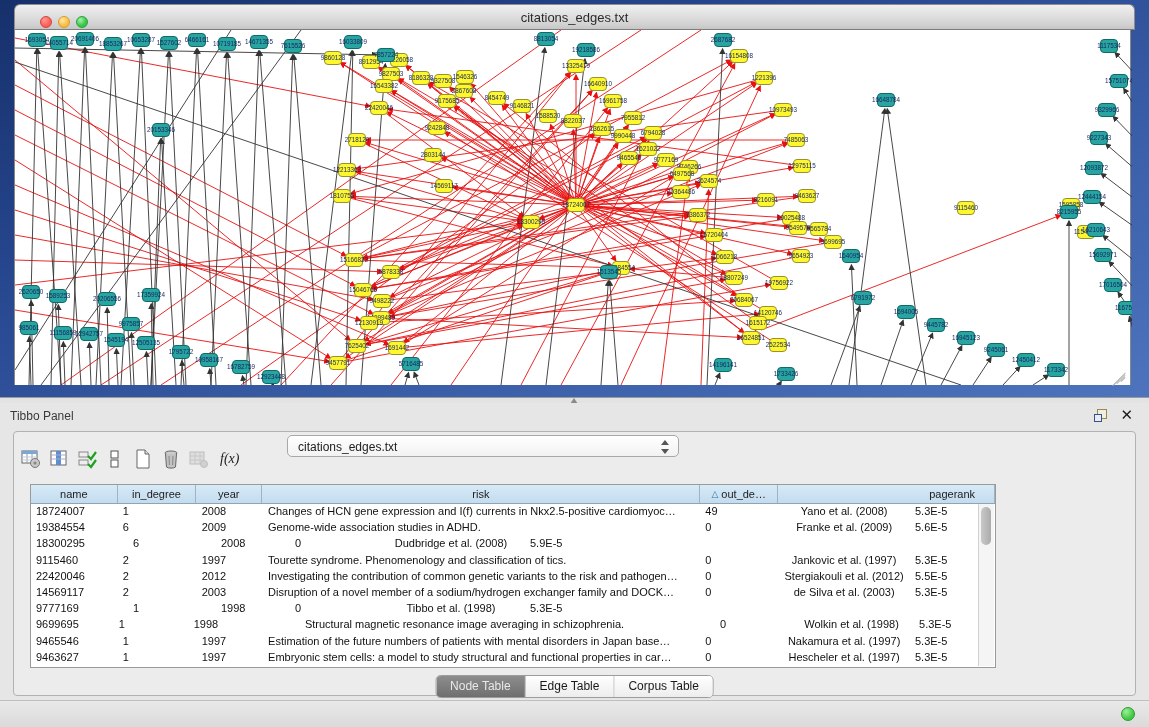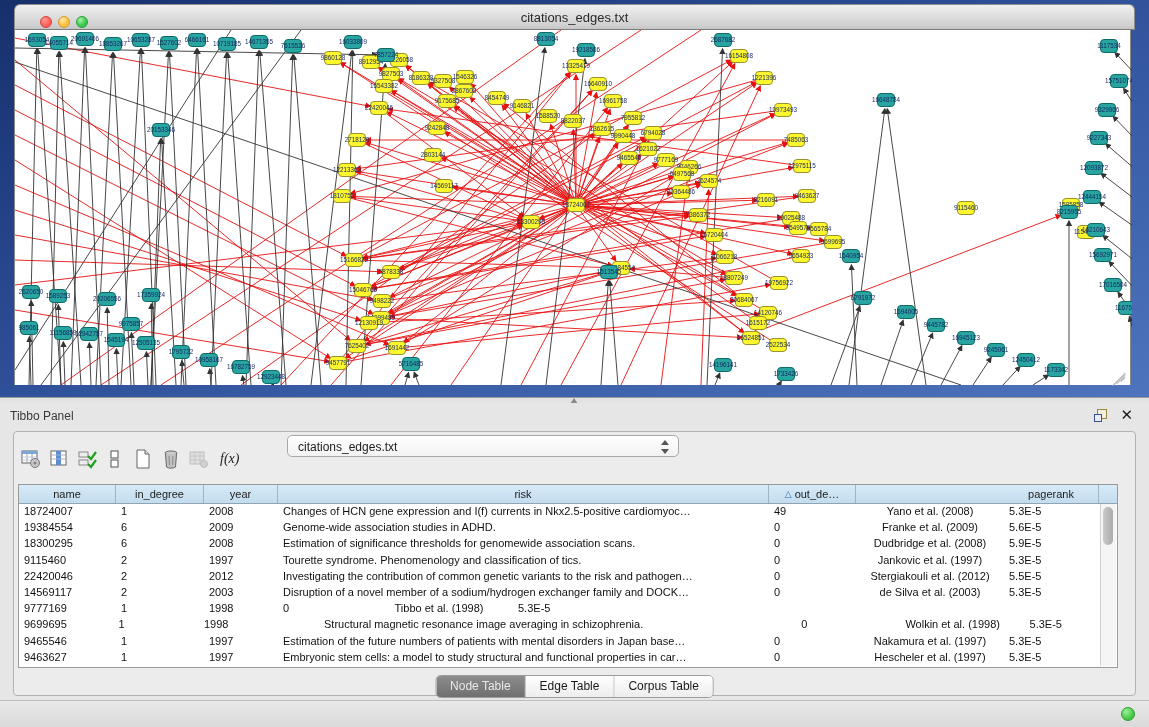--- a/index.html
+++ b/index.html
@@ -50,21 +50,21 @@
   .fx{font-family:"Liberation Serif","DejaVu Serif",serif;font-style:italic;font-size:14px;color:#222;margin:0 6px 0 4px;cursor:pointer;}
   .combo{position:absolute;left:273px;top:3px;width:392px;height:22px;background:linear-gradient(#ffffff,#f2f2f2);
     border:1px solid #a8a8a8;border-radius:5px;box-sizing:border-box;cursor:pointer;
     box-shadow:inset 0 1px 1px rgba(255,255,255,.8);}
   .combo .val{position:absolute;left:10px;top:4px;font-size:12px;color:#222;}
   .combo .stepper{position:absolute;right:8px;top:3px;width:10px;height:16px;}
   .combo .stepper .up{position:absolute;left:1px;top:1px;width:0;height:0;border-left:4px solid transparent;border-right:4px solid transparent;border-bottom:5px solid #555;}
   .combo .stepper .dn{position:absolute;left:1px;bottom:1px;width:0;height:0;border-left:4px solid transparent;border-right:4px solid transparent;border-top:5px solid #555;}
 
   
-  .grid{position:absolute;left:4px;top:52px;width:1100px;height:184px;background:#fff;
+  .grid{position:absolute;left:16px;top:52px;width:966px;height:184px;background:#fff;
     border:1px solid #9a9a9a;box-sizing:border-box;}
   .grid-header{display:flex;height:19px;background:linear-gradient(#d7eaf7,#c3dcee);
     border-bottom:1px solid #8fa5b5;box-sizing:border-box;}
   .gh-cell{box-sizing:border-box;border-right:1px solid #9db4c4;font-size:11px;color:#1c1c1c;
     display:flex;align-items:center;justify-content:center;cursor:pointer;overflow:hidden;white-space:nowrap;}
   .sort-tri{color:#2f74ad;font-size:9px;margin-right:3px;}
   .grid-row{display:flex;height:16.2px;background:#fff;}
   .gr-cell{box-sizing:border-box;font-size:11px;color:#111;padding:1px 0 0 5px;
     overflow:hidden;white-space:nowrap;}
   .gr-cell.center{text-align:center;padding-left:0;}
@@ -953,21 +953,20 @@
               <div class="gr-cell" style="width: 74px;">2009</div>
               <div class="gr-cell" style="width: 491px;">Genome-wide association studies in ADHD.</div>
               <div class="gr-cell" style="width: 87px;">0</div>
               <div class="gr-cell center" style="width: 148px;">Franke et al. (2009)</div>
               <div class="gr-cell" style="width: 95px;">5.6E-5</div>
             </div>
             <div class="grid-row">
               <div class="gr-cell" style="width: 97px;">18300295</div>
               <div class="gr-cell" style="width: 88px;">6</div>
               <div class="gr-cell" style="width: 74px;">2008</div>
-              <div class="gr-cell" style="width: 491px;">Estimation of significance thresholds for genomewide association scans.</div>
               <div class="gr-cell" style="width: 87px;">0</div>
               <div class="gr-cell center" style="width: 148px;">Dudbridge et al. (2008)</div>
               <div class="gr-cell" style="width: 95px;">5.9E-5</div>
             </div>
             <div class="grid-row">
               <div class="gr-cell" style="width: 97px;">9115460</div>
               <div class="gr-cell" style="width: 88px;">2</div>
               <div class="gr-cell" style="width: 74px;">1997</div>
               <div class="gr-cell" style="width: 491px;">Tourette syndrome. Phenomenology and classification of tics.</div>
               <div class="gr-cell" style="width: 87px;">0</div>

